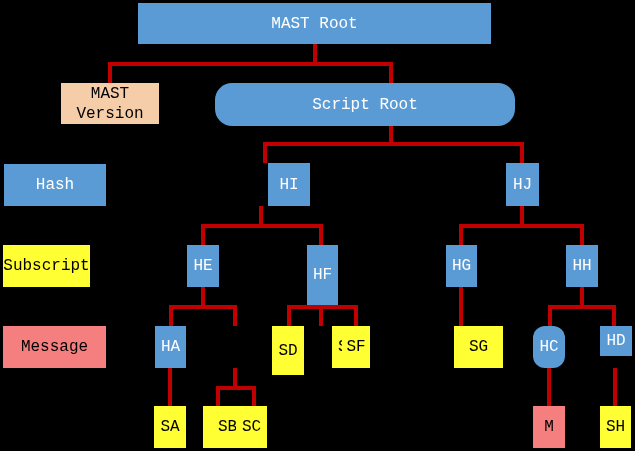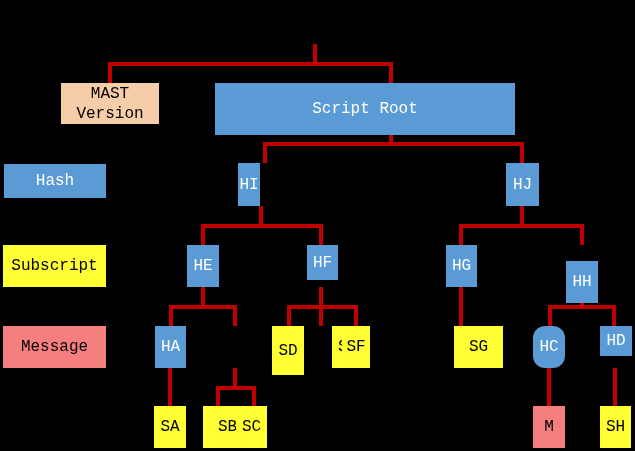--- a/index.html
+++ b/index.html
@@ -68,36 +68,37 @@
     <div class="edge" style="left: 548px; top: 305px; width: 68px; height: 4px;"></div>
     <div class="edge" style="left: 548px; top: 305px; width: 4px; height: 21px;"></div>
     <div class="edge" style="left: 612px; top: 305px; width: 4px; height: 21px;"></div>
     <div class="edge" style="left: 168px; top: 368px; width: 4px; height: 38px;"></div>
     <div class="edge" style="left: 233px; top: 368px; width: 4px; height: 22px;"></div>
     <div class="edge" style="left: 216px; top: 386px; width: 40px; height: 4px;"></div>
     <div class="edge" style="left: 216px; top: 386px; width: 4px; height: 20px;"></div>
     <div class="edge" style="left: 252px; top: 386px; width: 4px; height: 20px;"></div>
     <div class="edge" style="left: 547px; top: 368px; width: 4px; height: 38px;"></div>
     <div class="edge" style="left: 613px; top: 368px; width: 4px; height: 38px;"></div>
+    <div class="node kind-hash" style="left: 138px; top: 3px; width: 353px; height: 41px;">MAST Root</div>
     <div class="node kind-version" style="left: 61px; top: 83px; width: 98px; height: 41px;">MAST Version</div>
-    <div class="node kind-hash" style="left: 215px; top: 83px; width: 300px; height: 52px;">Script Root</div>
-    <div class="node kind-hash" style="left: 238px; top: 163px; width: 22px; height: 43px;">HI</div>
+    <div class="node kind-hash" style="left: 215px; top: 83px; width: 300px; height: 43px; border-radius: 17px;">Script Root</div>
+    <div class="node kind-hash" style="left: 268px; top: 163px; width: 42px; height: 43px;">HI</div>
     <div class="node kind-hash" style="left: 506px; top: 163px; width: 33px; height: 43px;">HJ</div>
     <div class="node kind-hash" style="left: 187px; top: 245px; width: 32px; height: 42px;">HE</div>
-    <div class="node kind-hash" style="left: 307px; top: 245px; width: 31px; height: 35px; text-align: center;">HF</div>
+    <div class="node kind-hash" style="left: 307px; top: 245px; width: 31px; height: 60px; text-align: center;">HF</div>
     <div class="node kind-hash" style="left: 446px; top: 245px; width: 31px; height: 42px;">HG</div>
-    <div class="node kind-hash" style="left: 566px; top: 245px; width: 32px; height: 42px; margin-top: 16px;">HH</div>
+    <div class="node kind-hash" style="left: 566px; top: 245px; width: 32px; height: 42px;">HH</div>
     <div class="node kind-hash" style="left: 155px; top: 326px; width: 31px; height: 42px;">HA</div>
     <div class="node kind-subscript" style="left: 272px; top: 326px; width: 32px; height: 49px;">SD</div>
     <div class="node kind-subscript" style="left: 308px; top: 326px; width: 31px; height: 42px; margin-left: 24px;">SE</div>
     <div class="node kind-subscript" style="left: 342px; top: 326px; width: 28px; height: 42px;">SF</div>
     <div class="node kind-subscript" style="left: 454px; top: 326px; width: 49px; height: 42px;">SG</div>
     <div class="node kind-hash" style="left: 533px; top: 326px; width: 32px; height: 42px; border-radius: 12px;">HC</div>
     <div class="node kind-hash" style="left: 600px; top: 326px; width: 32px; height: 30px;">HD</div>
     <div class="node kind-subscript" style="left: 154px; top: 406px; width: 32px; height: 42px;">SA</div>
     <div class="node kind-subscript" style="left: 203px; top: 406px; width: 49px; height: 42px;">SB</div>
     <div class="node kind-subscript" style="left: 236px; top: 406px; width: 31px; height: 42px;">SC</div>
     <div class="node kind-message" style="left: 533px; top: 406px; width: 32px; height: 42px;">M</div>
     <div class="node kind-subscript" style="left: 600px; top: 406px; width: 31px; height: 42px;">SH</div>
-    <div class="node kind-hash" style="left: 4px; top: 164px; width: 102px; height: 34px;">Hash</div>
-    <div class="node kind-subscript" style="left: 3px; top: 245px; width: 103px; height: 42px;">Subscript</div>
+    <div class="node kind-hash" style="left: 4px; top: 164px; width: 102px; height: 42px;">Hash</div>
+    <div class="node kind-subscript" style="left: 3px; top: 245px; width: 87px; height: 42px;">Subscript</div>
     <div class="node kind-message" style="left: 3px; top: 326px; width: 103px; height: 42px;">Message</div>
   </div>
 
 </body></html>

